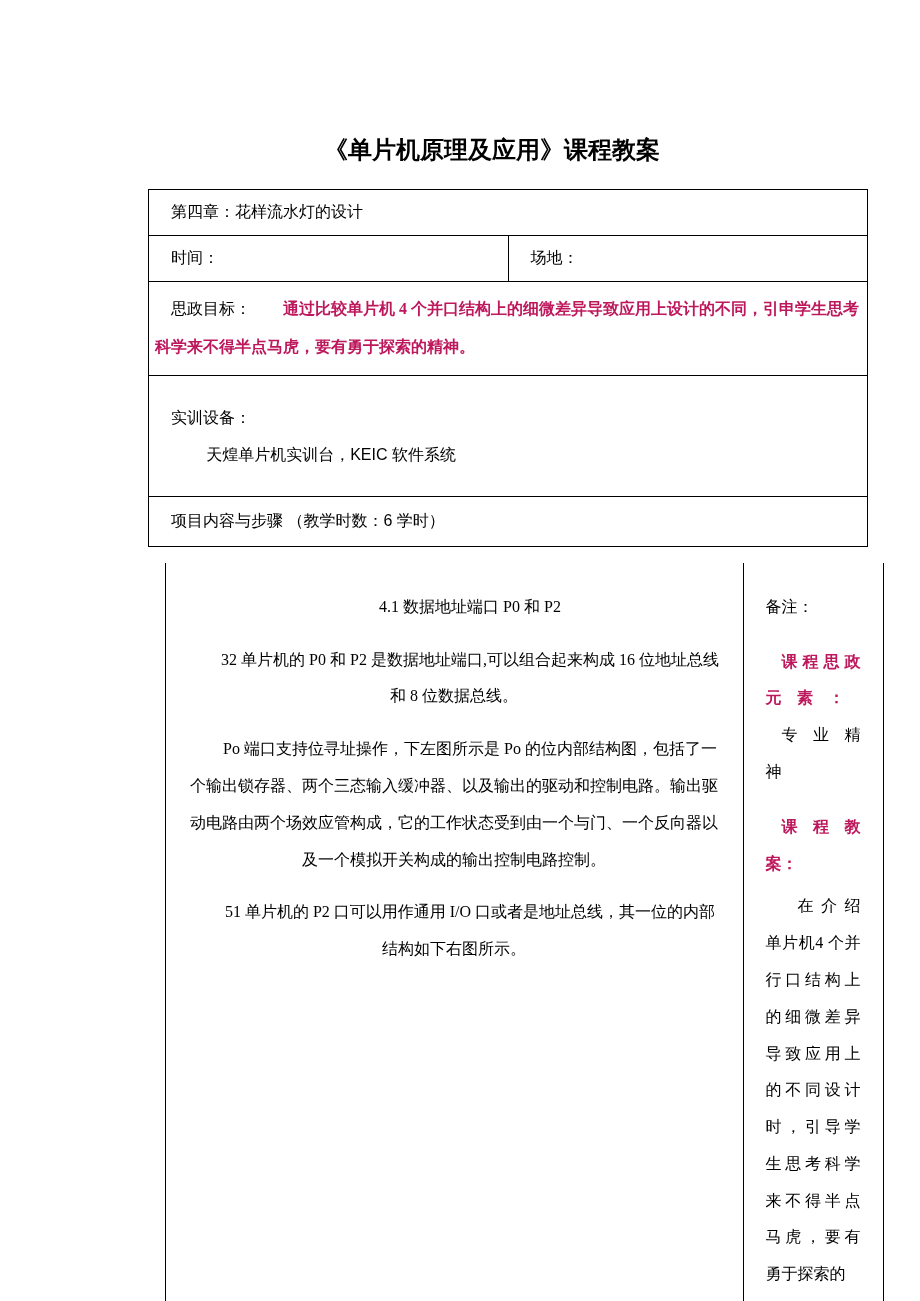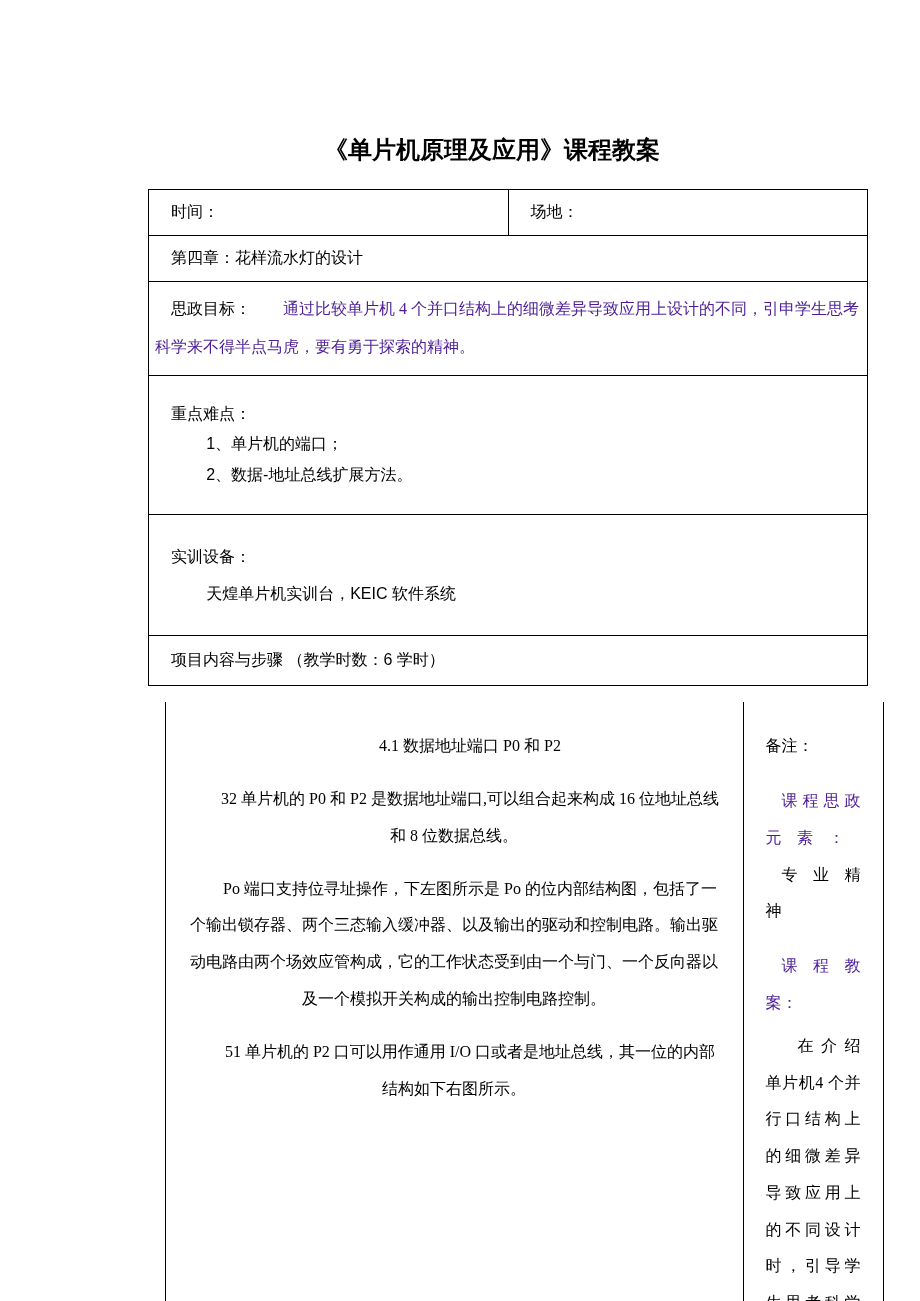--- a/index.html
+++ b/index.html
@@ -26,60 +26,51 @@
     }
     table.outer td {
       border: 1px solid #000;
       padding: 8px 6px;
       vertical-align: top;
       word-break: break-all;
     }
     .indent { text-indent: 2em; }
     .indent-more { padding-left: 2.2em; }
     .num-item { padding-left: 2.2em; font-family: "SimSun", serif; }
-    .red { color: #4c1d95; }
+    .red { color: #be185d; font-weight: bold; }
     .center { text-align: left; }
     .notes-col { width: 130px; }
     .content-block p { margin: 2px 0; }
     .notes p { margin: 6px 0; }
     .nb-sans { font-family: Arial, "Microsoft YaHei", sans-serif; }
     .mid-cell { vertical-align: middle !important; }
   </style>
 </head>
 <body>
 
 <h1 class="title">《单片机原理及应用》课程教案</h1>
 
 <table class="outer">
   <tbody>
       <tr>
+    <td colspan="2">
+      <span>第四章：花样流水灯的设计</span>
+    </td>
+  </tr>
+  <tr>
     <td style="width:50%;" class="mid-cell">
       <span>时间：</span>
     </td>
     <td style="width:50%;" class="mid-cell">
       <span>场地：</span>
     </td>
   </tr>
   <tr>
-    <td colspan="2">
-      <span>第四章：花样流水灯的设计</span>
-    </td>
-  </tr>
-  <tr>
     <td colspan="2" style="line-height:2.4;">
       <span>思政目标：</span><span class="red">通过比较单片机 4 个并口结构上的细微差异导致应用上设计的不同，引申学生思考科学来不得半点马虎，要有勇于探索的精神。</span>
-    </td>
-  </tr>
-  <tr>
-    <td colspan="2">
-      <div class="content-block">
-        <p>重点难点：</p>
-        <p class="num-item nb-sans">1、单片机的端口；</p>
-        <p class="num-item nb-sans">2、数据-地址总线扩展方法。</p>
-      </div>
     </td>
   </tr>
   <tr>
     <td colspan="2">
       <div class="content-block" style="line-height:2.2;">
         <p>实训设备：</p>
         <p class="indent-more nb-sans">天煌单片机实训台，KEIC 软件系统</p>
       </div>
     </td>
   </tr>

